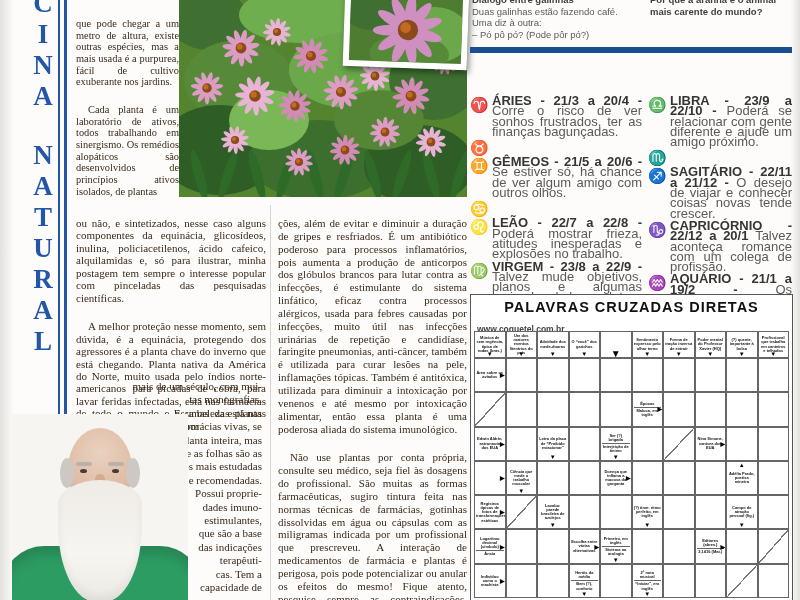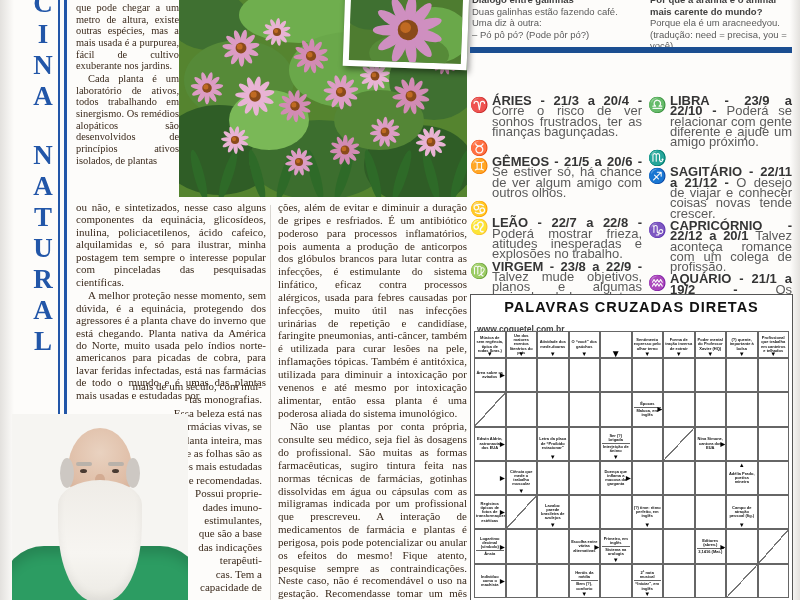--- a/index.html
+++ b/index.html
@@ -5,21 +5,21 @@
   html,body{margin:0;padding:0;width:800px;height:600px;overflow:hidden;background:#fbfaf8;
     font-family:"Liberation Serif",serif;}
   #page{position:relative;width:800px;height:600px;background:#fdfcfa;}
   .edge{position:absolute;top:0;height:600px;background:linear-gradient(to right,#e3e1de,#fdfcfa);}
   
   .mast-letter{position:absolute;left:26px;width:34px;text-align:center;color:#2256a8;
     font-weight:bold;font-size:27px;font-family:"Liberation Serif",serif;}
   .vrule{position:absolute;top:0;background:#2256a8;}
   
   .col{position:absolute;color:#3b2a1c;text-align:justify;}
-  .col p{margin:0 0 1px 0;}
+  .col p{margin:16px 0 1px 0;}
   .indent{text-indent:12px;}
   .wrapline{line-height:13.4px;white-space:nowrap;}
   
   #flower-photo{position:absolute;left:179px;top:0;width:288px;height:197px;overflow:hidden;
     background:#55842f;}
   #inset-photo{position:absolute;left:344px;top:-12px;width:112px;height:68px;background:#4e7c30;
     border:6px solid #fff;box-shadow:2px 3px 6px rgba(0,0,0,.45);transform:rotate(2deg);overflow:hidden;}
   
   #man-photo{position:absolute;left:12px;top:414px;width:176px;height:186px;background:#f6f5f2;overflow:hidden;}
   .m-head{position:absolute;left:56px;top:14px;width:64px;height:82px;
@@ -394,21 +394,20 @@
     <div class="m-beard"></div>
   </div>
 
   <div class="joke sans" style="left:472px;width:168px;">
     <b>Diálogo entre galinhas</b><br>
     <span>Duas galinhas estão fazendo café. Uma diz à outra:</span><br>
     <span>– Pó pô pó? (Pode pôr pó?)</span>
   </div>
   <div class="joke sans" style="left:650px;width:142px;">
     <b>Por que a aranha é o animal mais carente do mundo?</b><br>
-    <span>Porque ela é um aracneedyou. (tradução: need = precisa, you = você)</span>
   </div>
 
   <div id="hr-blue"></div>
 
   <div class="h-col sans" style="left:470px;width:172px;" id="h-col-left">
       <div class="h-entry">
         <div class="h-glyph">♈</div>
         <div class="h-text"><b>ÁRIES - 21/3 a 20/4 - </b>Corre o risco de ver sonhos frustrados, ter as finanças bagunçadas.</div>
       </div>
       <div class="h-entry">

